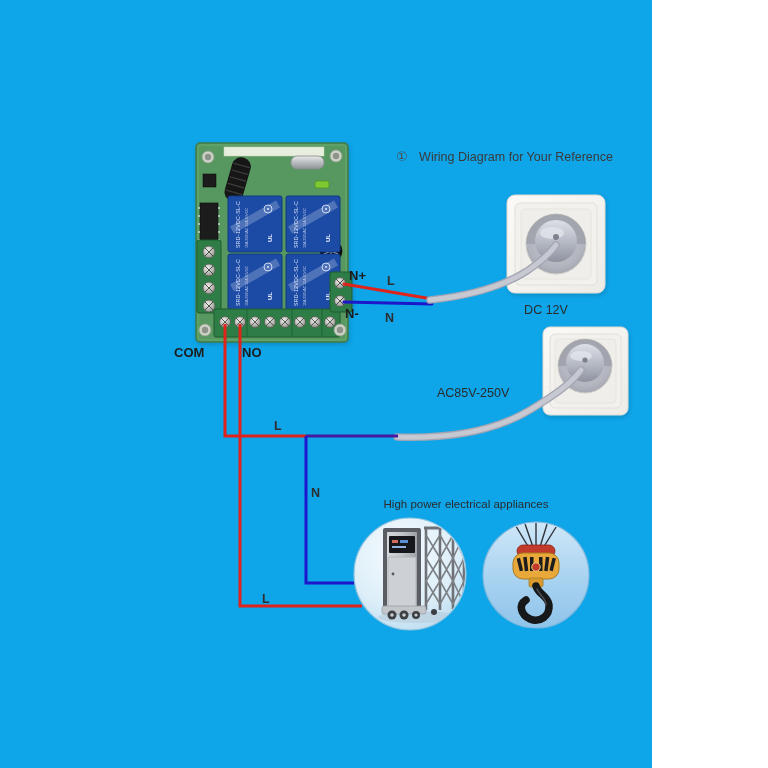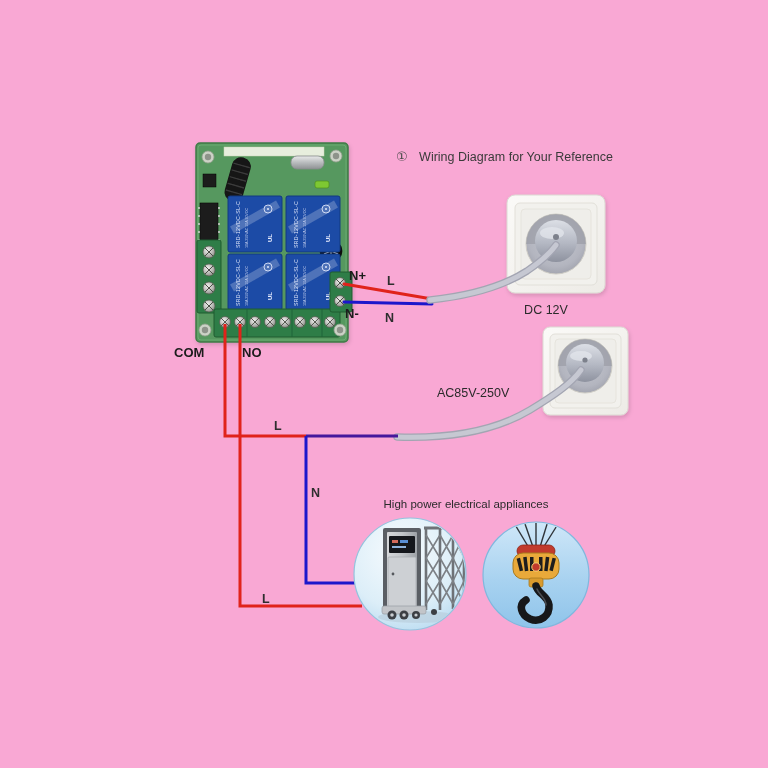--- a/index.html
+++ b/index.html
@@ -1,16 +1,16 @@
 <!DOCTYPE html>
 <html><head>
 <meta charset="utf-8">
 <style>
   html,body{margin:0;padding:0;background:#ffffff;}
-  .stage{position:relative;width:768px;height:768px;background:#f9a8d4;overflow:hidden;
+  .stage{position:relative;width:652px;height:768px;background:#0ea5e9;overflow:hidden;
          font-family:"Liberation Sans","DejaVu Sans",sans-serif;}
   svg{display:block;font-family:"Liberation Sans","DejaVu Sans",sans-serif;}
   text{fill:#2e2e2e;}
   .t-title{font-size:12.5px;fill:#3a3a3a;}
   .t-badge{font-size:13px;fill:#4a4a4a;}
   .t-label{font-size:13px;font-weight:bold;fill:#1c1c1c;}
   .t-wire{font-size:12.5px;font-weight:bold;}
   .t-plain{font-size:12.5px;fill:#2b2b2b;}
   .t-caption{font-size:11.5px;fill:#2b2b2b;}
   .t-relay{font-size:5.2px;fill:#dfe7fb;letter-spacing:.3px;}

